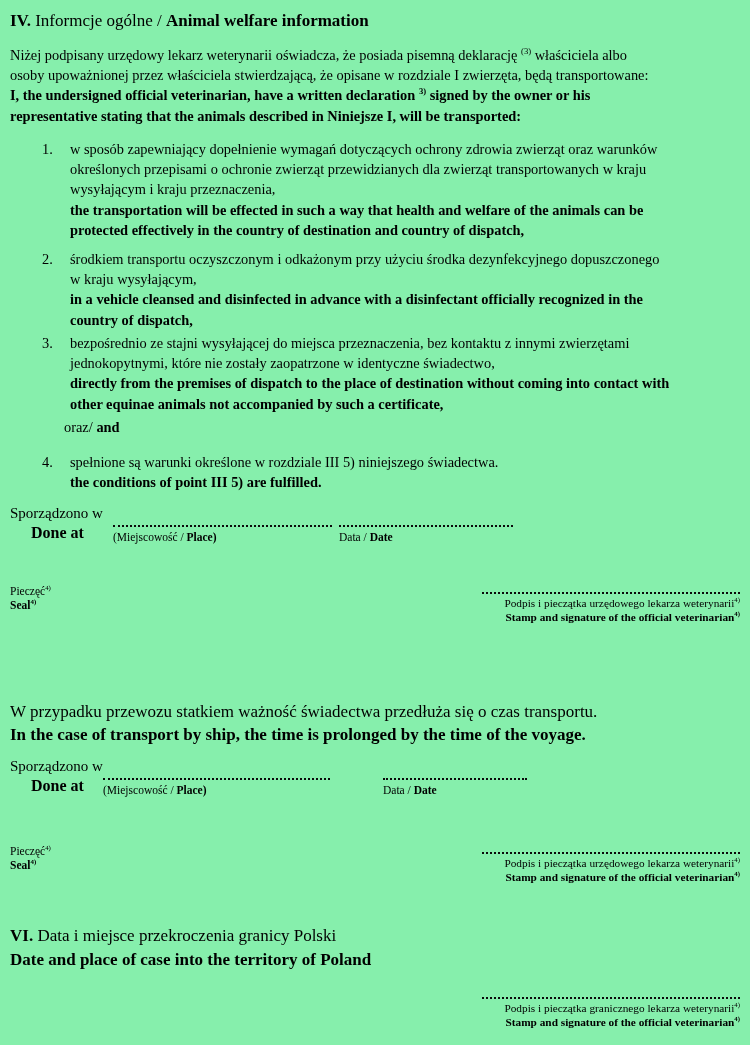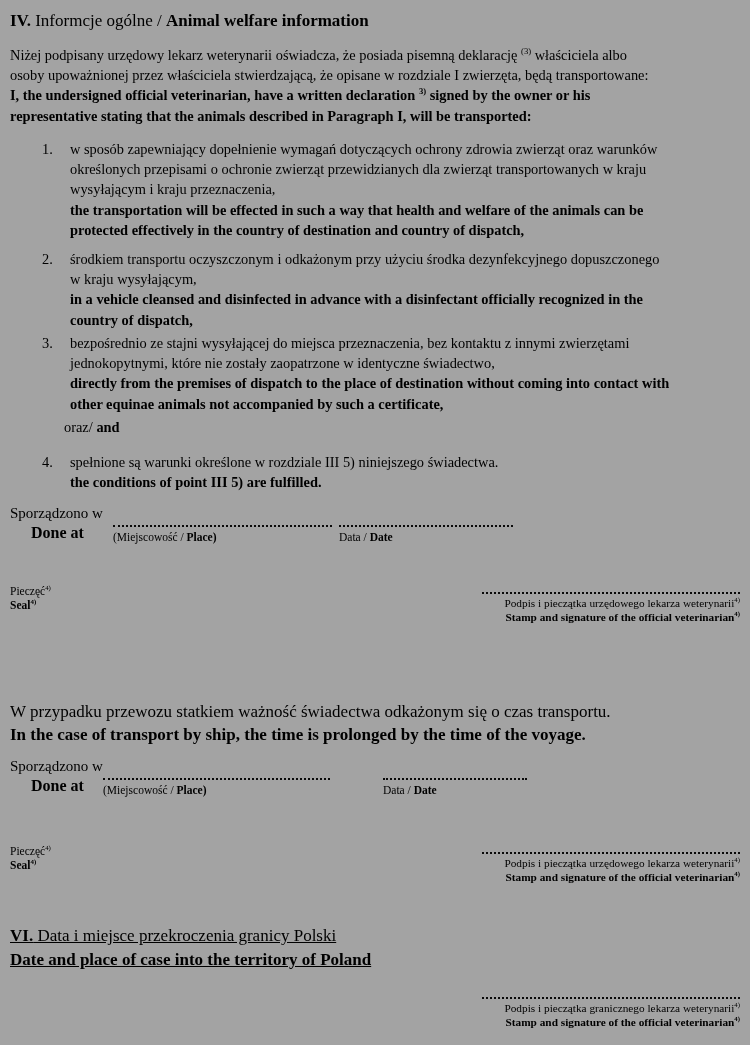--- a/index.html
+++ b/index.html
@@ -1,17 +1,17 @@
 <!DOCTYPE html>
 <html><head>
 <meta charset="utf-8">
 <style>
   html,body{margin:0;padding:0;background:#fff;}
   .page{
-    position:relative;width:750px;height:1045px;background:#a3a3a3;
+    position:relative;width:750px;height:1045px;background:#86efac;
     font-family:"Liberation Serif","DejaVu Serif",serif;color:#000;overflow:hidden;
   }
   .abs{position:absolute;}
   .pre{white-space:pre-line;}
   .bold{font-weight:bold;}
   sup{font-size:0.60em;vertical-align:super;line-height:0;}
 
   
   .h4{left:10px;top:9px;font-size:17px;line-height:23px;}
 
@@ -41,36 +41,36 @@
 
   
   .sealrow{left:10px;right:10px;display:flex;justify-content:space-between;align-items:flex-start;}
   .seal-left{font-size:11.5px;line-height:13.8px;}
   .sig{width:258px;text-align:right;font-size:11.3px;line-height:13.8px;}
   .sigline{height:4px;border-bottom:2px dotted #0a0a0a;margin-bottom:3px;margin-top:3px;}
   .sig-abs{right:10px;width:258px;text-align:right;font-size:11.3px;line-height:13.8px;}
 
   
   .big{left:10px;font-size:17px;line-height:23px;}
-  .sec6{line-height:24px;text-decoration:underline;}
+  .sec6{line-height:24px;}
 </style>
 </head>
 <body>
 
 <div class="page">
 
   <div class="abs h4">
     <span class="bold">IV.</span><span> Informcje ogólne / </span><span class="bold">Animal welfare information</span>
   </div>
 
   <div class="abs intro">
     <div class="pre"><span>Niżej podpisany urzędowy lekarz weterynarii oświadcza, że posiada pisemną deklarację </span><sup>(3)</sup><span> właściciela albo
 osoby upoważnionej przez właściciela stwierdzającą, że opisane w rozdziale I zwierzęta, będą transportowane:</span></div>
     <div class="pre bold"><span>I, the undersigned official veterinarian, have a written declaration </span><sup>3)</sup><span> signed by the owner or his
-representative stating that the animals described in Paragraph I, will be transported:</span></div>
+representative stating that the animals described in Niniejsze I, will be transported:</span></div>
   </div>
 
   <div class="abs item" style="top:139px;">
     <div class="num">1.</div>
     <div class="itext">
       <div class="pre">w sposób zapewniający dopełnienie wymagań dotyczących ochrony zdrowia zwierząt oraz warunków
 określonych przepisami o ochronie zwierząt przewidzianych dla zwierząt transportowanych w kraju
 wysyłającym i kraju przeznaczenia,</div>
       <div class="pre bold">the transportation will be effected in such a way that health and welfare of the animals can be
 protected effectively in the country of destination and country of dispatch,</div>
@@ -132,21 +132,21 @@
       <div class="bold"><span>Seal</span><sup>4)</sup></div>
     </div>
     <div class="sig">
       <div class="sigline"></div>
       <div><span>Podpis i pieczątka urzędowego lekarza weterynarii</span><sup>4)</sup></div>
       <div class="bold"><span>Stamp and signature of the official veterinarian</span><sup>4)</sup></div>
     </div>
   </div>
 
   <div class="abs big" style="top:700px;">
-    <div>W przypadku przewozu statkiem ważność świadectwa odkażonym się o czas transportu.</div>
+    <div>W przypadku przewozu statkiem ważność świadectwa przedłuża się o czas transportu.</div>
     <div class="bold">In the case of transport by ship, the time is prolonged by the time of the voyage.</div>
   </div>
 
   <div class="abs done done2" style="top:757px;">
     <div class="done-left">
       <div class="dl-pl">Sporządzono w</div>
       <div class="dl-en">Done at</div>
     </div>
     <div class="fields">
       <div class="field f-place">

